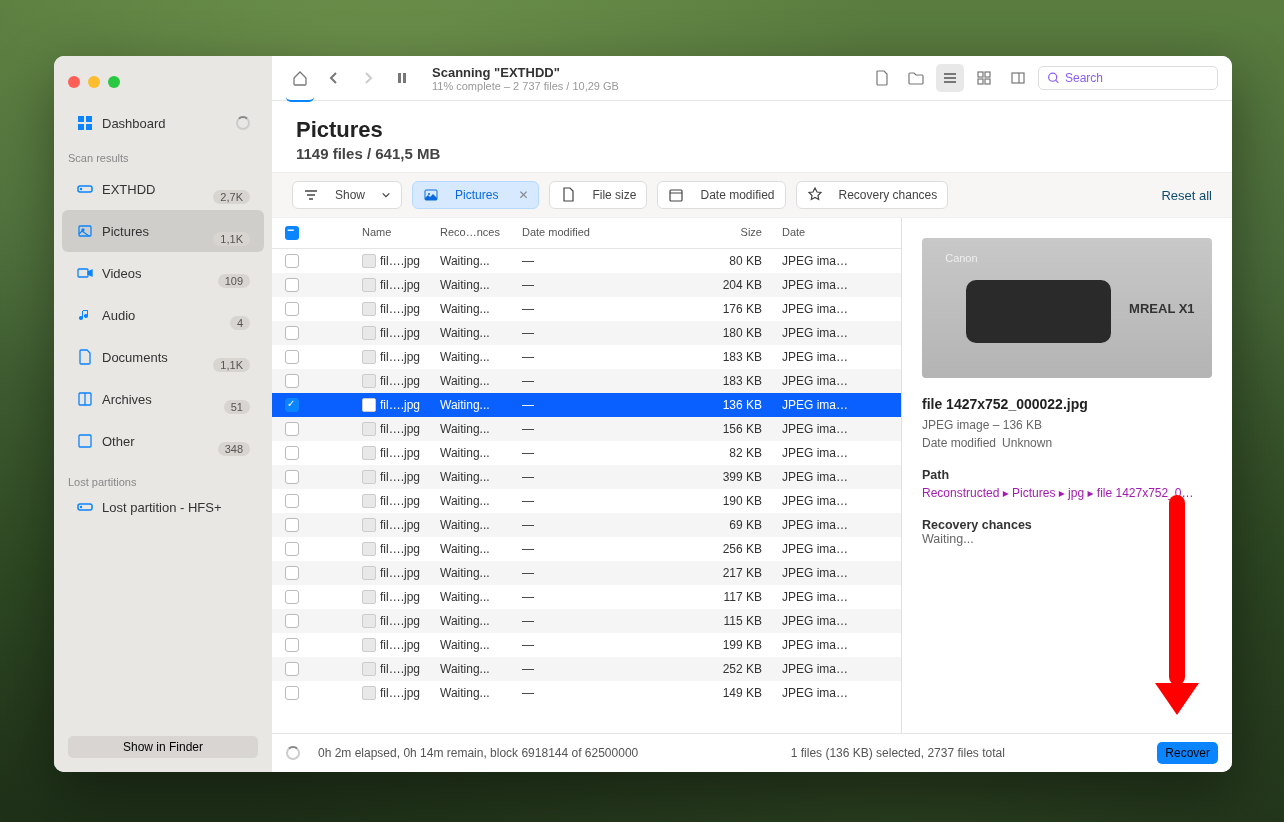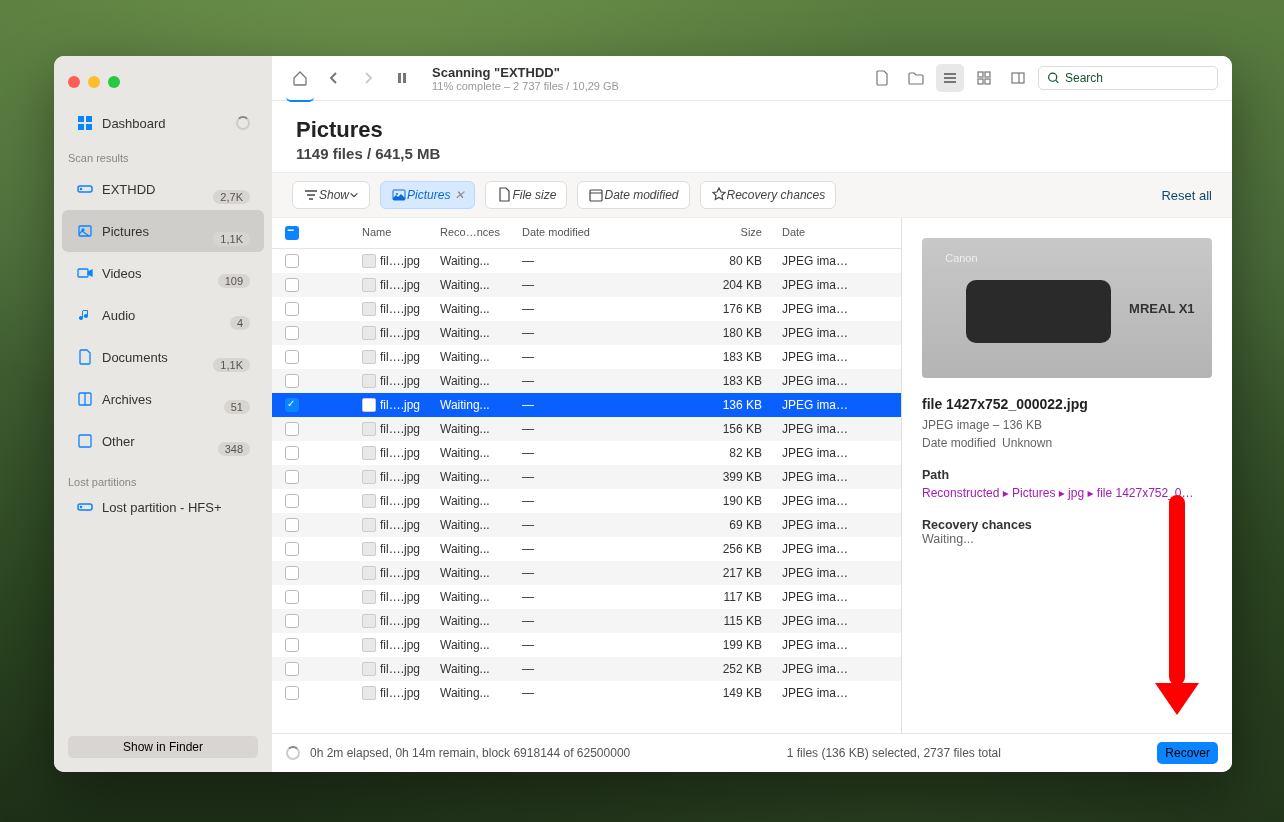--- a/index.html
+++ b/index.html
@@ -23,26 +23,26 @@
 .main{flex:1;display:flex;flex-direction:column;background:#fff;}
 .toolbar{display:flex;align-items:center;padding:8px 14px;gap:6px;border-bottom:1px solid #e8e8e8;}
 .tb-btn{width:28px;height:28px;display:flex;align-items:center;justify-content:center;color:#777;cursor:pointer;border-radius:5px;}
 .tb-btn.active{background:#e8e8e8;}
 .tb-btn.disabled{color:#ccc;}
 .tb-sep{flex:1;}
 .tb-title-area{display:flex;flex-direction:column;margin-left:10px;}
 .tb-title{font-size:13px;font-weight:600;color:#333;}
 .tb-sub{font-size:11px;color:#999;}
 .home-tab{border-bottom:2px solid #0a84ff;padding-bottom:18px;margin-bottom:-20px;}
-.search-box{display:flex;align-items:center;background:#fff;border:1px solid #ddd;border-radius:5px;padding:3px 8px;width:180px;color:#14532d;font-size:12px;}
+.search-box{display:flex;align-items:center;background:#fff;border:1px solid #ddd;border-radius:5px;padding:3px 8px;width:180px;color:#8b5cf6;font-size:12px;}
 .heading-area{padding:16px 24px 10px;}
 .heading{font-size:22px;font-weight:700;color:#222;}
 .subheading{font-size:15px;font-weight:600;color:#444;margin-top:2px;}
 .filter-bar{display:flex;align-items:center;padding:8px 20px;gap:10px;background:#f7f6f5;border-top:1px solid #eee;border-bottom:1px solid #eee;}
-.chip{display:flex;align-items:center;gap:0;background:#fff;border:1px solid #ddd;border-radius:6px;padding:5px 10px;font-size:12px;color:#444;cursor:pointer;font-style:italic;}
+.chip{display:flex;align-items:center;gap:16px;background:#fff;border:1px solid #ddd;border-radius:6px;padding:5px 10px;font-size:12px;color:#444;cursor:pointer;}
 .chip.blue{background:#d6e9ff;border-color:#b8d9ff;color:#0a6add;}
 .chip .x{margin-left:4px;color:#888;}
 .reset{margin-left:auto;color:#0c4a6e;font-size:13px;cursor:pointer;}
 .content{flex:1;display:flex;overflow:hidden;}
 .table-area{flex:1;display:flex;flex-direction:column;overflow:hidden;border-right:1px solid #e0e0e0;}
 .thead{display:flex;background:#fff;border-bottom:1px solid #e5e5e5;font-size:11px;color:#555;padding:6px 0;}
 .thead>div{padding:2px 8px;}
 .col-ck{width:40px;text-align:center;}
 .col-nm{width:120px;padding-left:50px!important;}
 .col-rc{width:82px;}
@@ -65,21 +65,21 @@
 .preview-img{width:100%;height:140px;background:linear-gradient(180deg,#c8c8c8 0%,#b4b4b4 100%);border-radius:4px;margin-bottom:18px;position:relative;display:flex;align-items:center;justify-content:center;overflow:hidden;}
 .preview-img::before{content:"";position:absolute;left:15%;top:30%;width:50%;height:45%;background:#2a2a2a;border-radius:10px;}
 .preview-img::after{content:"MREAL X1";position:absolute;right:6%;top:45%;font-size:13px;font-weight:600;color:#333;}
 .canon-label{position:absolute;left:8%;top:10%;font-size:11px;color:#eee;font-weight:500;z-index:1;}
 .pv-title{font-size:14px;font-weight:700;color:#222;margin-bottom:6px;}
 .pv-row{display:flex;gap:6px;margin-bottom:4px;font-size:12px;}
 .pv-label{color:#333;font-weight:600;}
 .pv-val{color:#666;}
 .pv-section{margin-top:18px;}
 .pv-path{font-size:12px;color:#a21caf;margin-top:4px;white-space:nowrap;overflow:hidden;text-overflow:ellipsis;}
-.statusbar{display:flex;align-items:center;padding:8px 14px;border-top:1px solid #e5e5e5;font-size:12px;color:#555;gap:10px;}
+.statusbar{display:flex;align-items:center;padding:8px 14px;border-top:1px solid #e5e5e5;font-size:12px;color:#555;gap:18px;}
 .recover-btn{background:#0a84ff;color:#000000;padding:4px 8px;border-radius:5px;font-size:12px;cursor:pointer;margin-left:auto;}
 .arrow-annot{position:absolute;right:85px;top:495px;pointer-events:none;}
 .arrow-shaft{width:16px;height:190px;background:#ff0000;border-radius:8px;}
 .arrow-head{width:0;height:0;border-left:22px solid transparent;border-right:22px solid transparent;border-top:32px solid #ff0000;margin-left:-14px;margin-top:-2px;}
 svg{width:16px;height:16px;}
 </style>
 </head>
 <body>
 <div class="bg-hills"></div>
 

